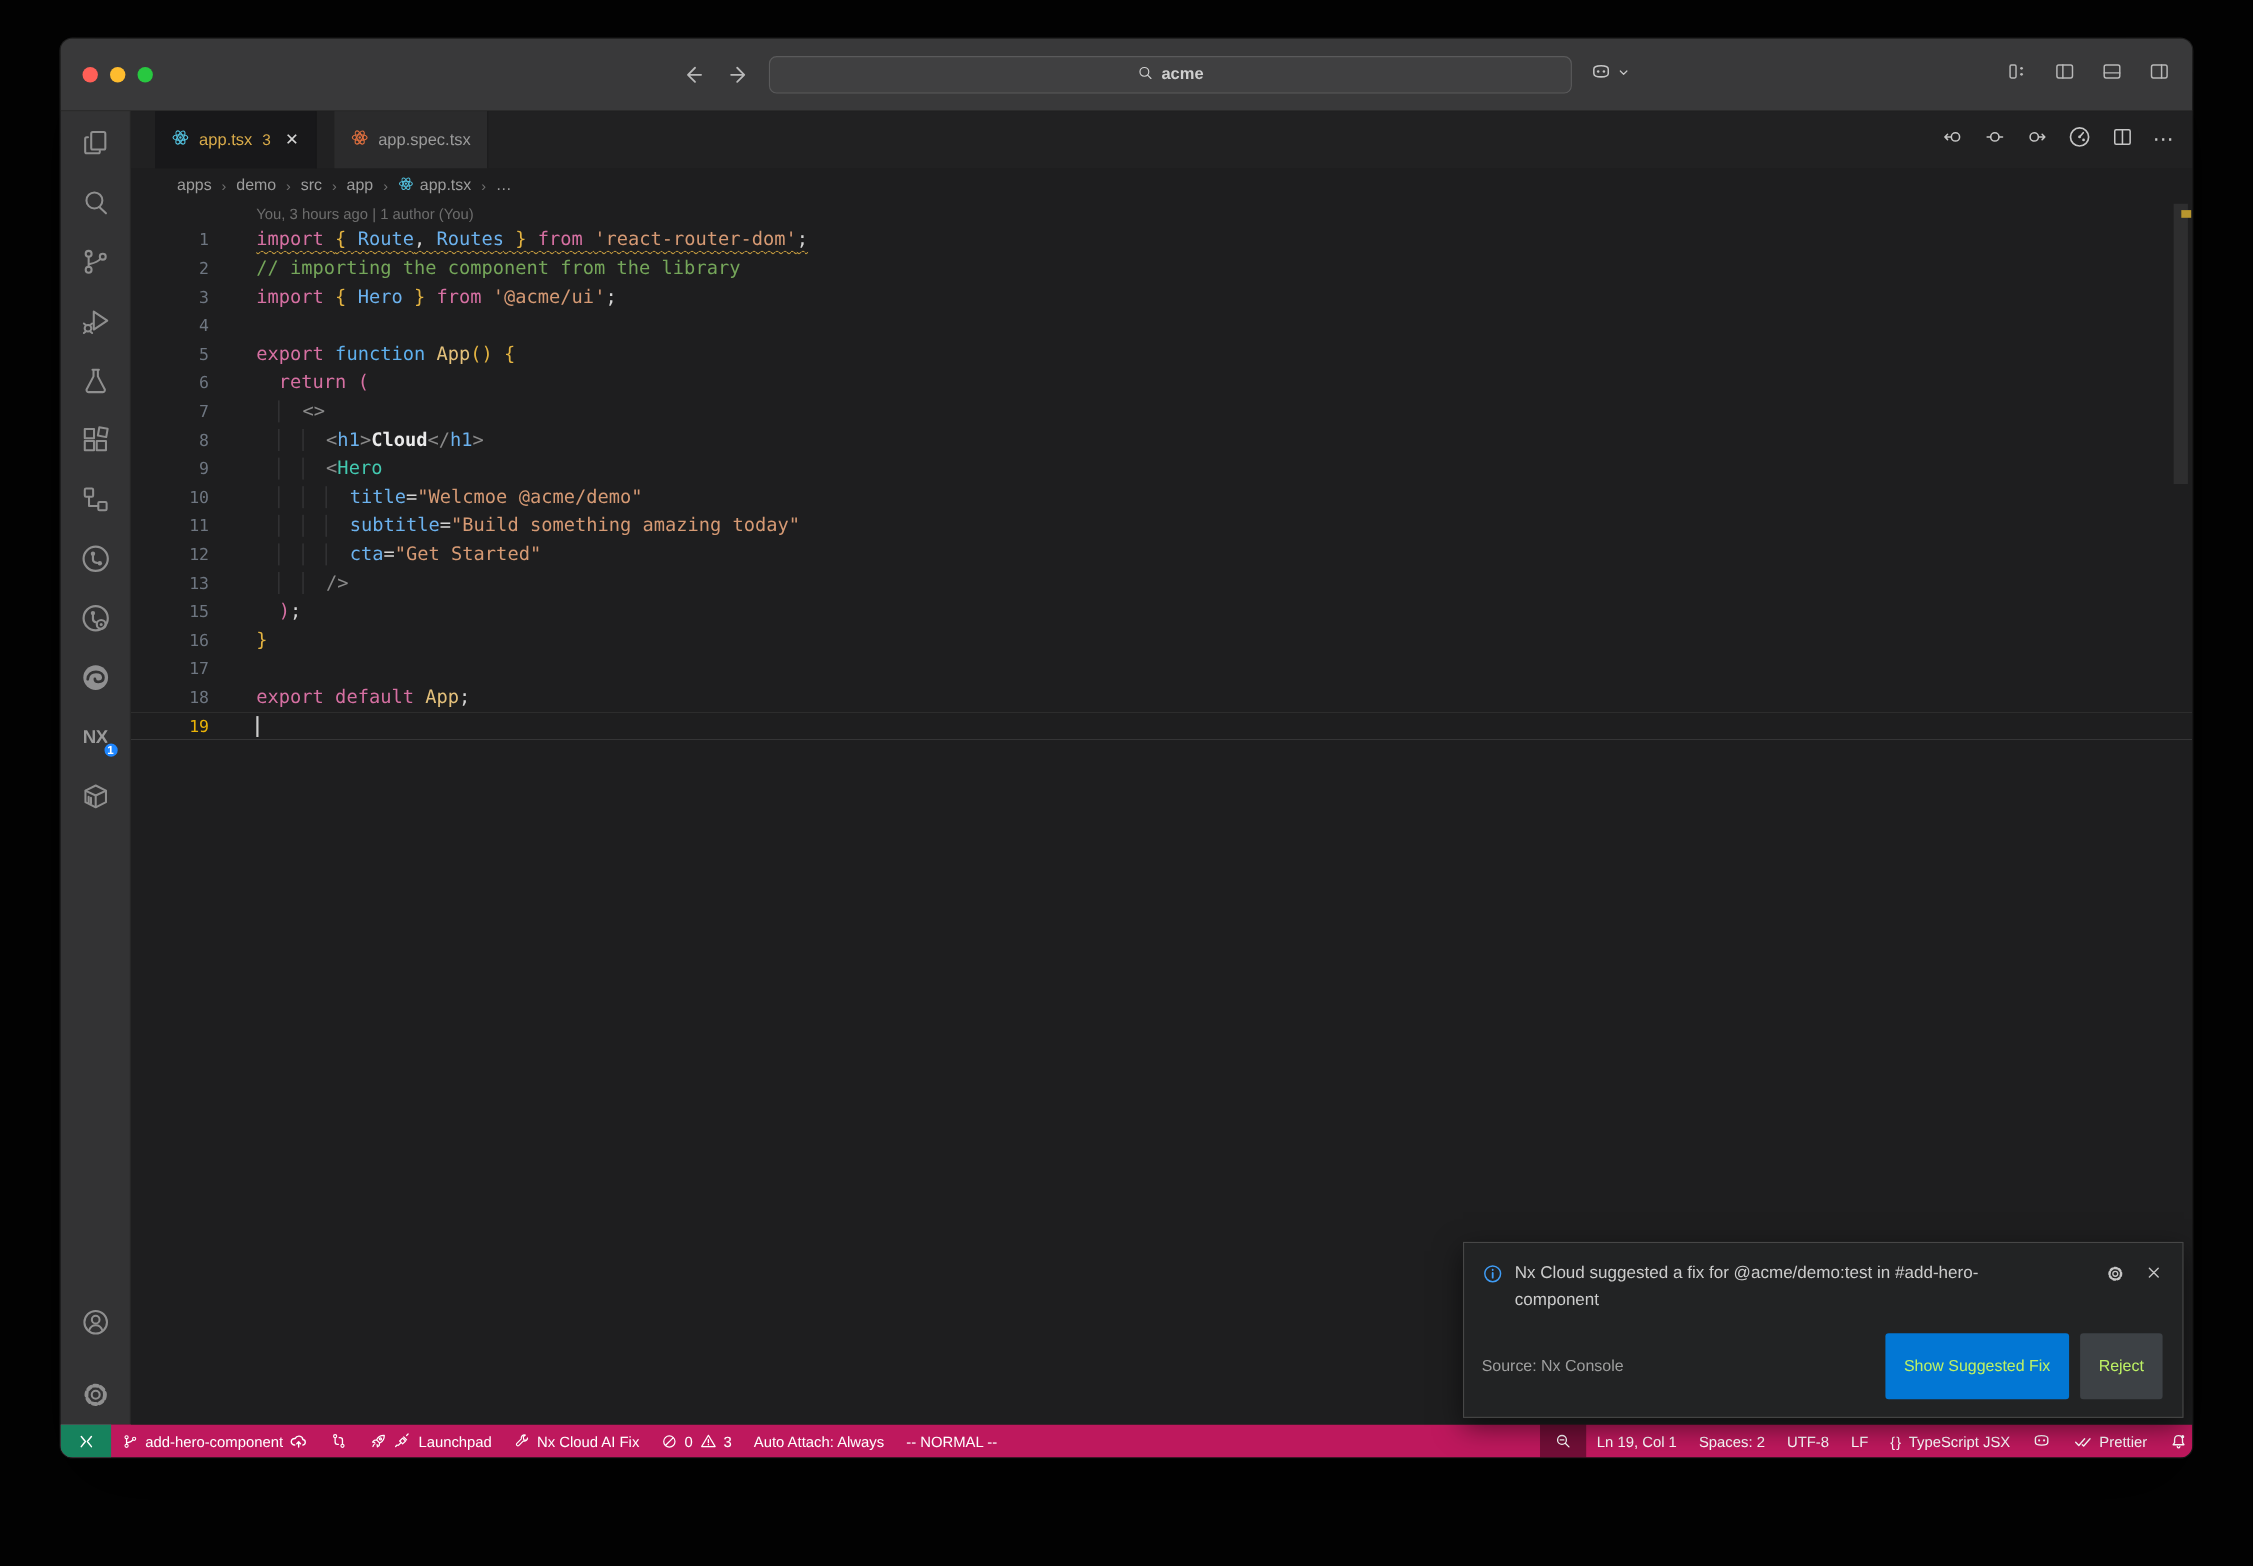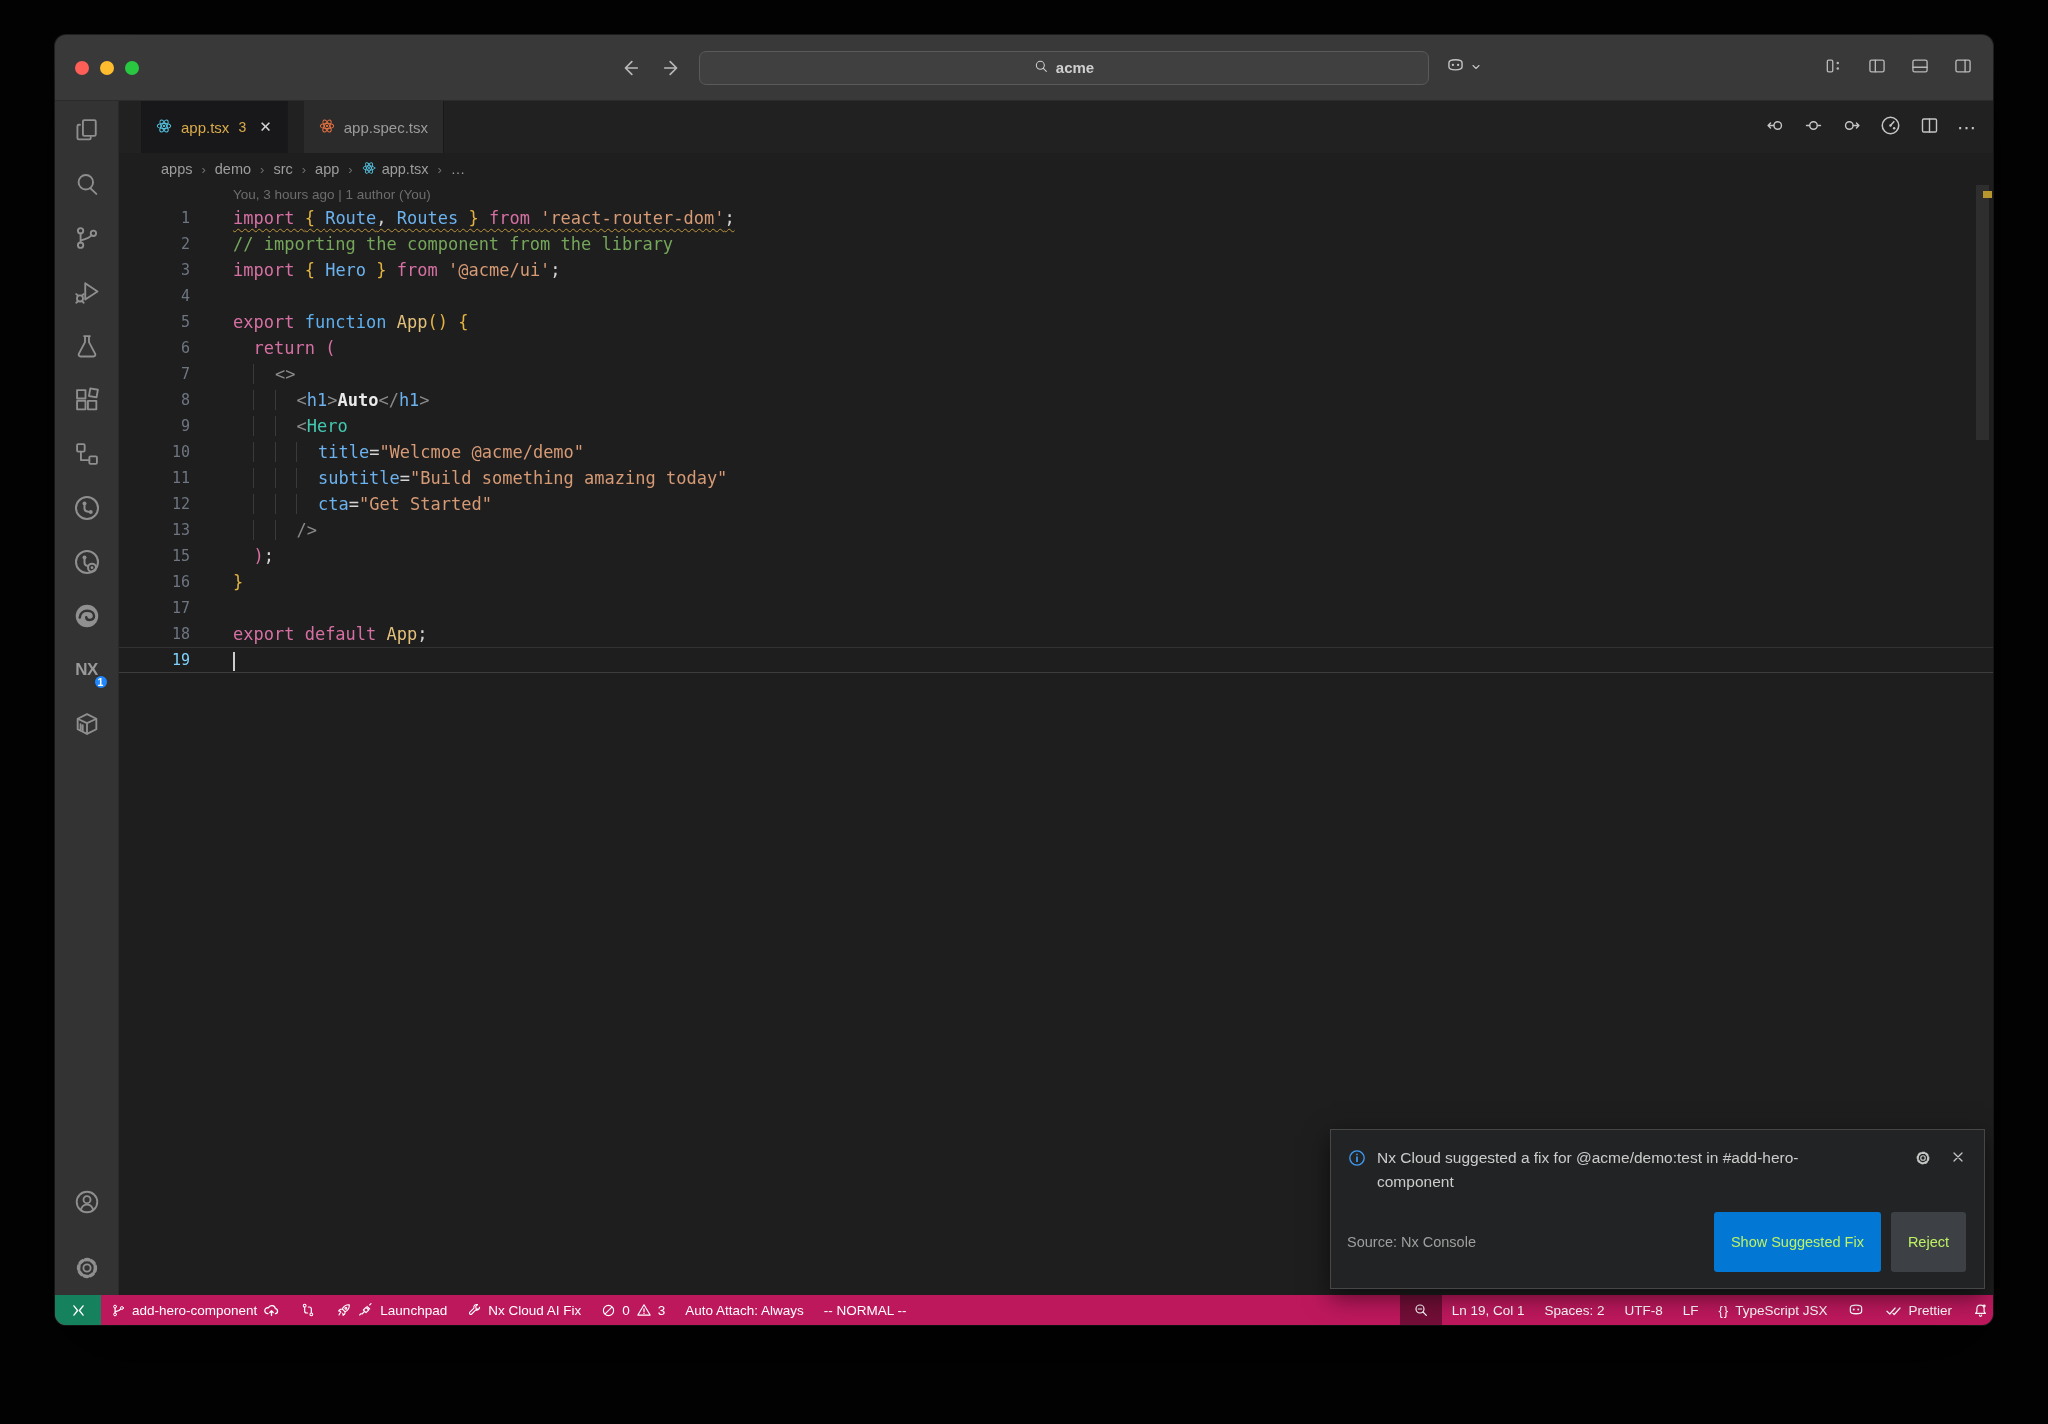--- a/index.html
+++ b/index.html
@@ -57,21 +57,21 @@
   .bc-file{ display:flex; align-items:center; gap:6px; }
 
   
   .codearea { position:relative; flex:1; overflow:hidden; font-family:"DejaVu Sans Mono", monospace; }
   .blame-row { height:20px; line-height:20px; padding-left:114px; color:#6d6d6d;
     font-family:"Liberation Sans", sans-serif; font-size:13.5px; }
   .code-row { display:flex; height:26px; line-height:26px; font-size:17px; color:#d4d4d4; position:relative; }
   .code-row .ln { width:71px; flex:0 0 auto; text-align:right; color:#6e7681; font-size:15px; }
   .code-row .ct { padding-left:43px; white-space:pre; }
   .code-row.active { box-shadow: inset 0 1px 0 rgba(255,255,255,.09), inset 0 -1px 0 rgba(255,255,255,.14); }
-  .code-row.active .ln { color:#7dd3fc; }
+  .code-row.active .ln { color:#eab308; }
   .cursor { display:inline-block; width:2px; height:19px; background:#cccccc; vertical-align:middle; }
   .guide { border-left:1px solid #3a3a3c; }
   .wavy { text-decoration:underline; text-decoration-style:wavy; text-decoration-color:#bd953c;
     text-decoration-thickness:1.2px; text-underline-offset:4px; }
   .tok-kw{color:#d670a2;} .tok-kb{color:#5fb0ee;} .tok-id{color:#6cb2ee;} .tok-cp{color:#43c9b0;}
   .tok-yl{color:#e3c07b;} .tok-b1{color:#e3b341;} .tok-str{color:#d69a74;} .tok-cm{color:#75a65a;}
   .tok-jp{color:#8a8a8a;} .tok-p{color:#d4d4d4;} .tok-tx{color:#eaeaea; font-weight:bold;}
 
   .vscrollbar { position:absolute; top:0; right:4px; width:13px; height:255px; background:rgba(121,121,121,.18); }
   .ruler-mark { position:absolute; top:6px; right:1px; width:9px; height:7px; background:#b8962e; }
@@ -399,21 +399,21 @@
               <div class="code-row">
                 <div class="ln">6</div>
                 <div class="ct">  <span class="tok-kw">return </span><span class="tok-kw">(</span></div>
               </div>
               <div class="code-row">
                 <div class="ln">7</div>
                 <div class="ct">  <span class="guide">  </span><span class="tok-jp">&lt;&gt;</span></div>
               </div>
               <div class="code-row">
                 <div class="ln">8</div>
-                <div class="ct">  <span class="guide">  </span><span class="guide">  </span><span class="tok-jp">&lt;</span><span class="tok-id">h1</span><span class="tok-jp">&gt;</span><span class="tok-tx">Auto</span><span class="tok-jp">&lt;/</span><span class="tok-id">h1</span><span class="tok-jp">&gt;</span></div>
+                <div class="ct">  <span class="guide">  </span><span class="guide">  </span><span class="tok-jp">&lt;</span><span class="tok-id">h1</span><span class="tok-jp">&gt;</span><span class="tok-tx">Cloud</span><span class="tok-jp">&lt;/</span><span class="tok-id">h1</span><span class="tok-jp">&gt;</span></div>
               </div>
               <div class="code-row">
                 <div class="ln">9</div>
                 <div class="ct">  <span class="guide">  </span><span class="guide">  </span><span class="tok-jp">&lt;</span><span class="tok-cp">Hero</span></div>
               </div>
               <div class="code-row">
                 <div class="ln">10</div>
                 <div class="ct">  <span class="guide">  </span><span class="guide">  </span><span class="guide">  </span><span class="tok-id">title</span><span class="tok-p">=</span><span class="tok-str">"Welcmoe @acme/demo"</span></div>
               </div>
               <div class="code-row">

